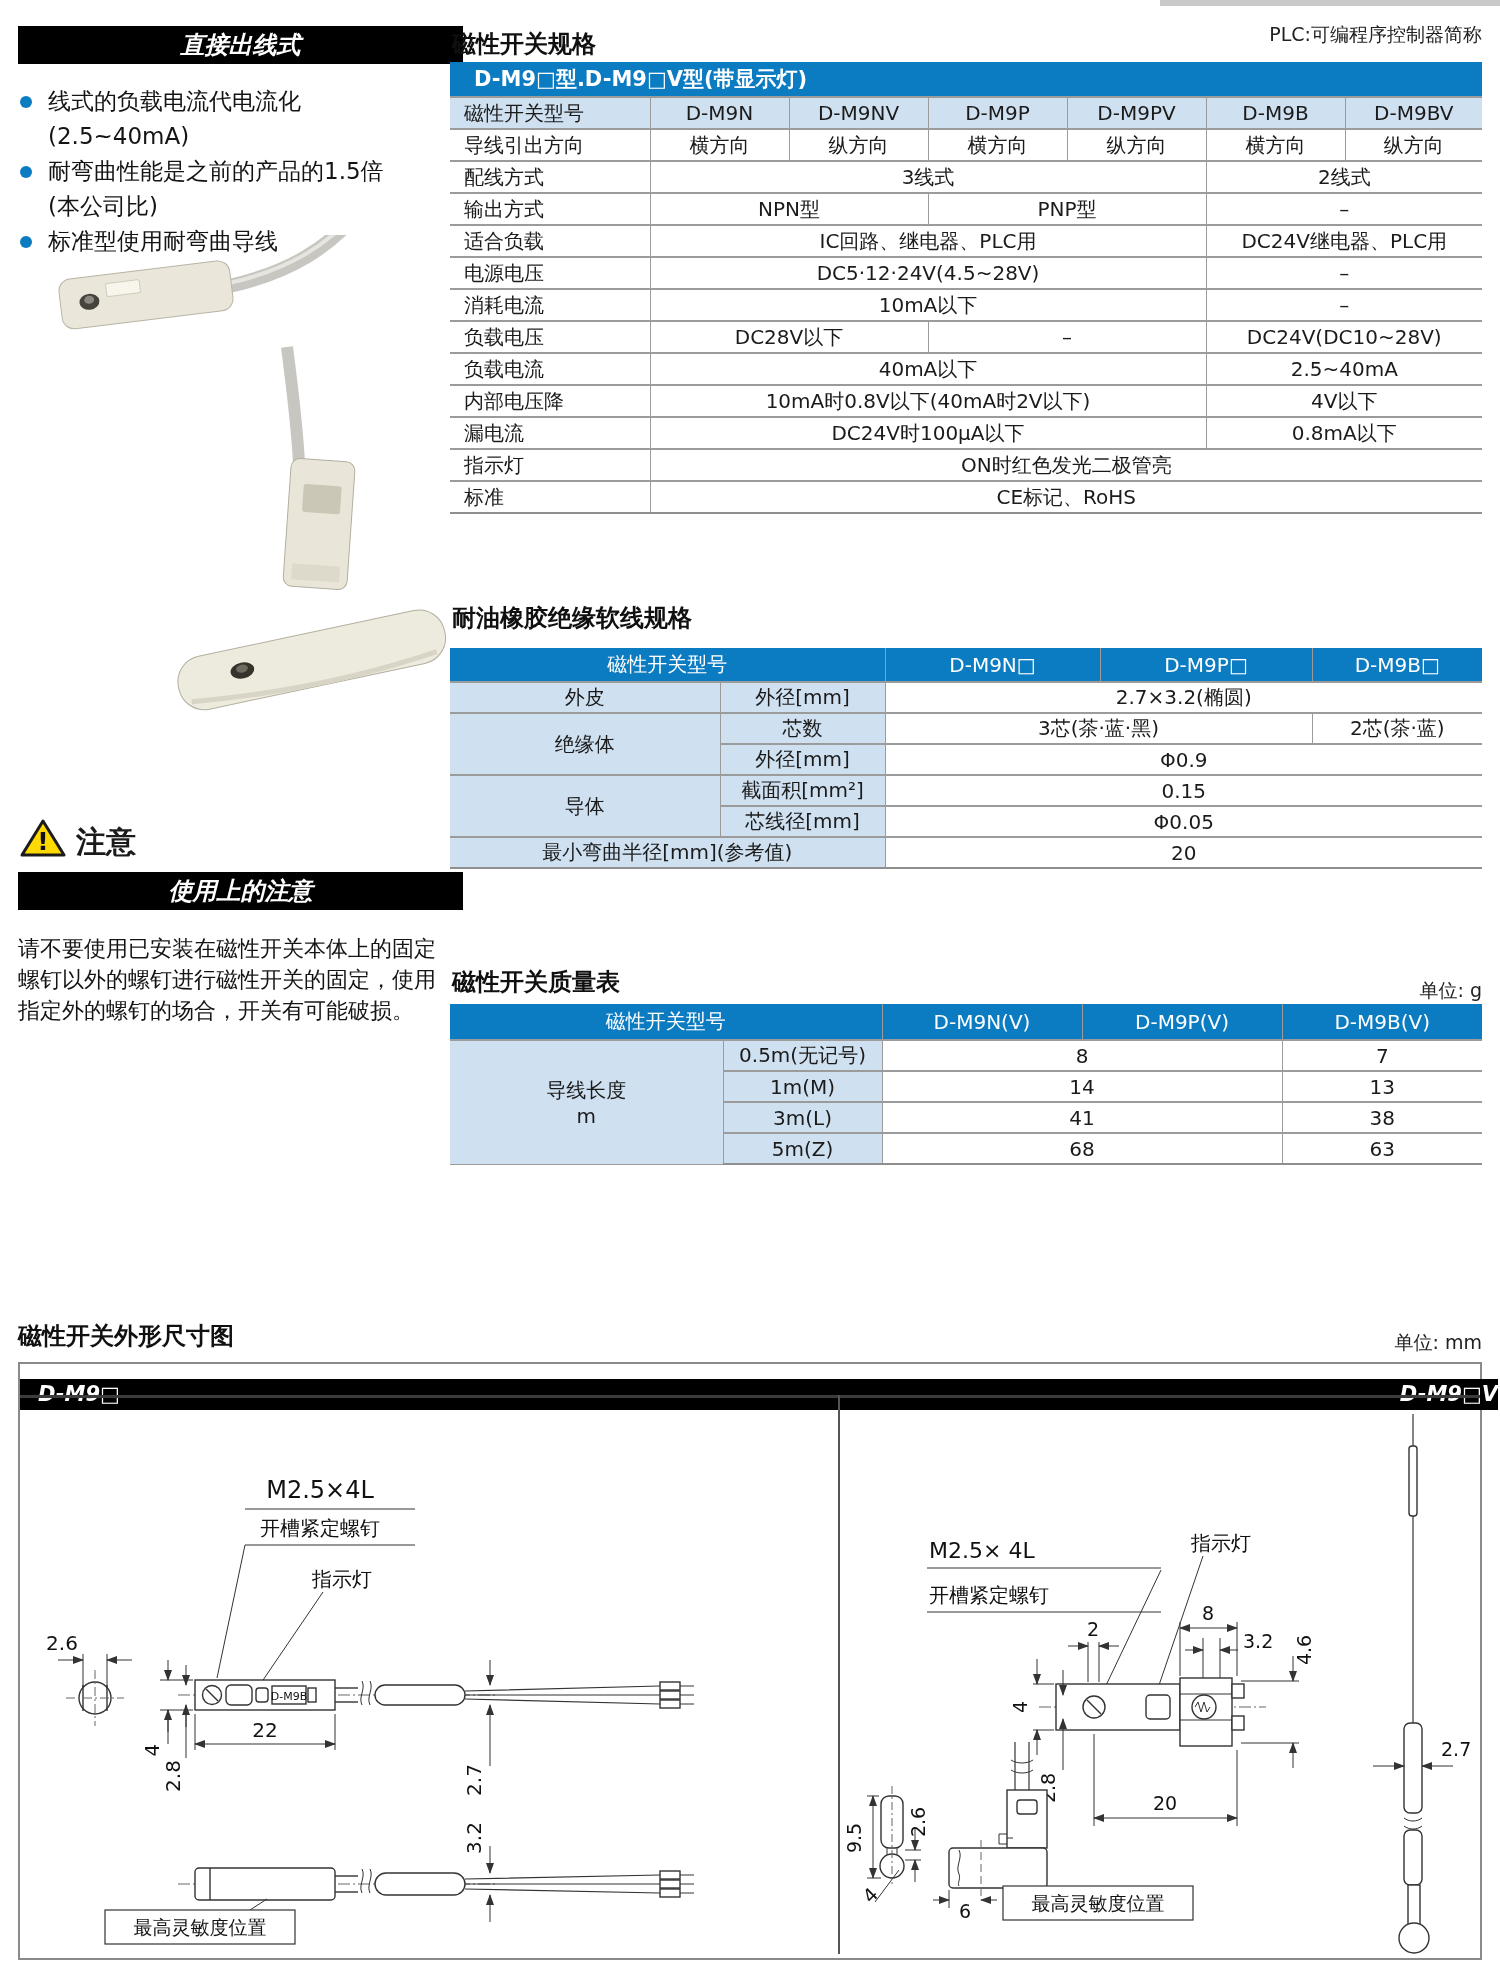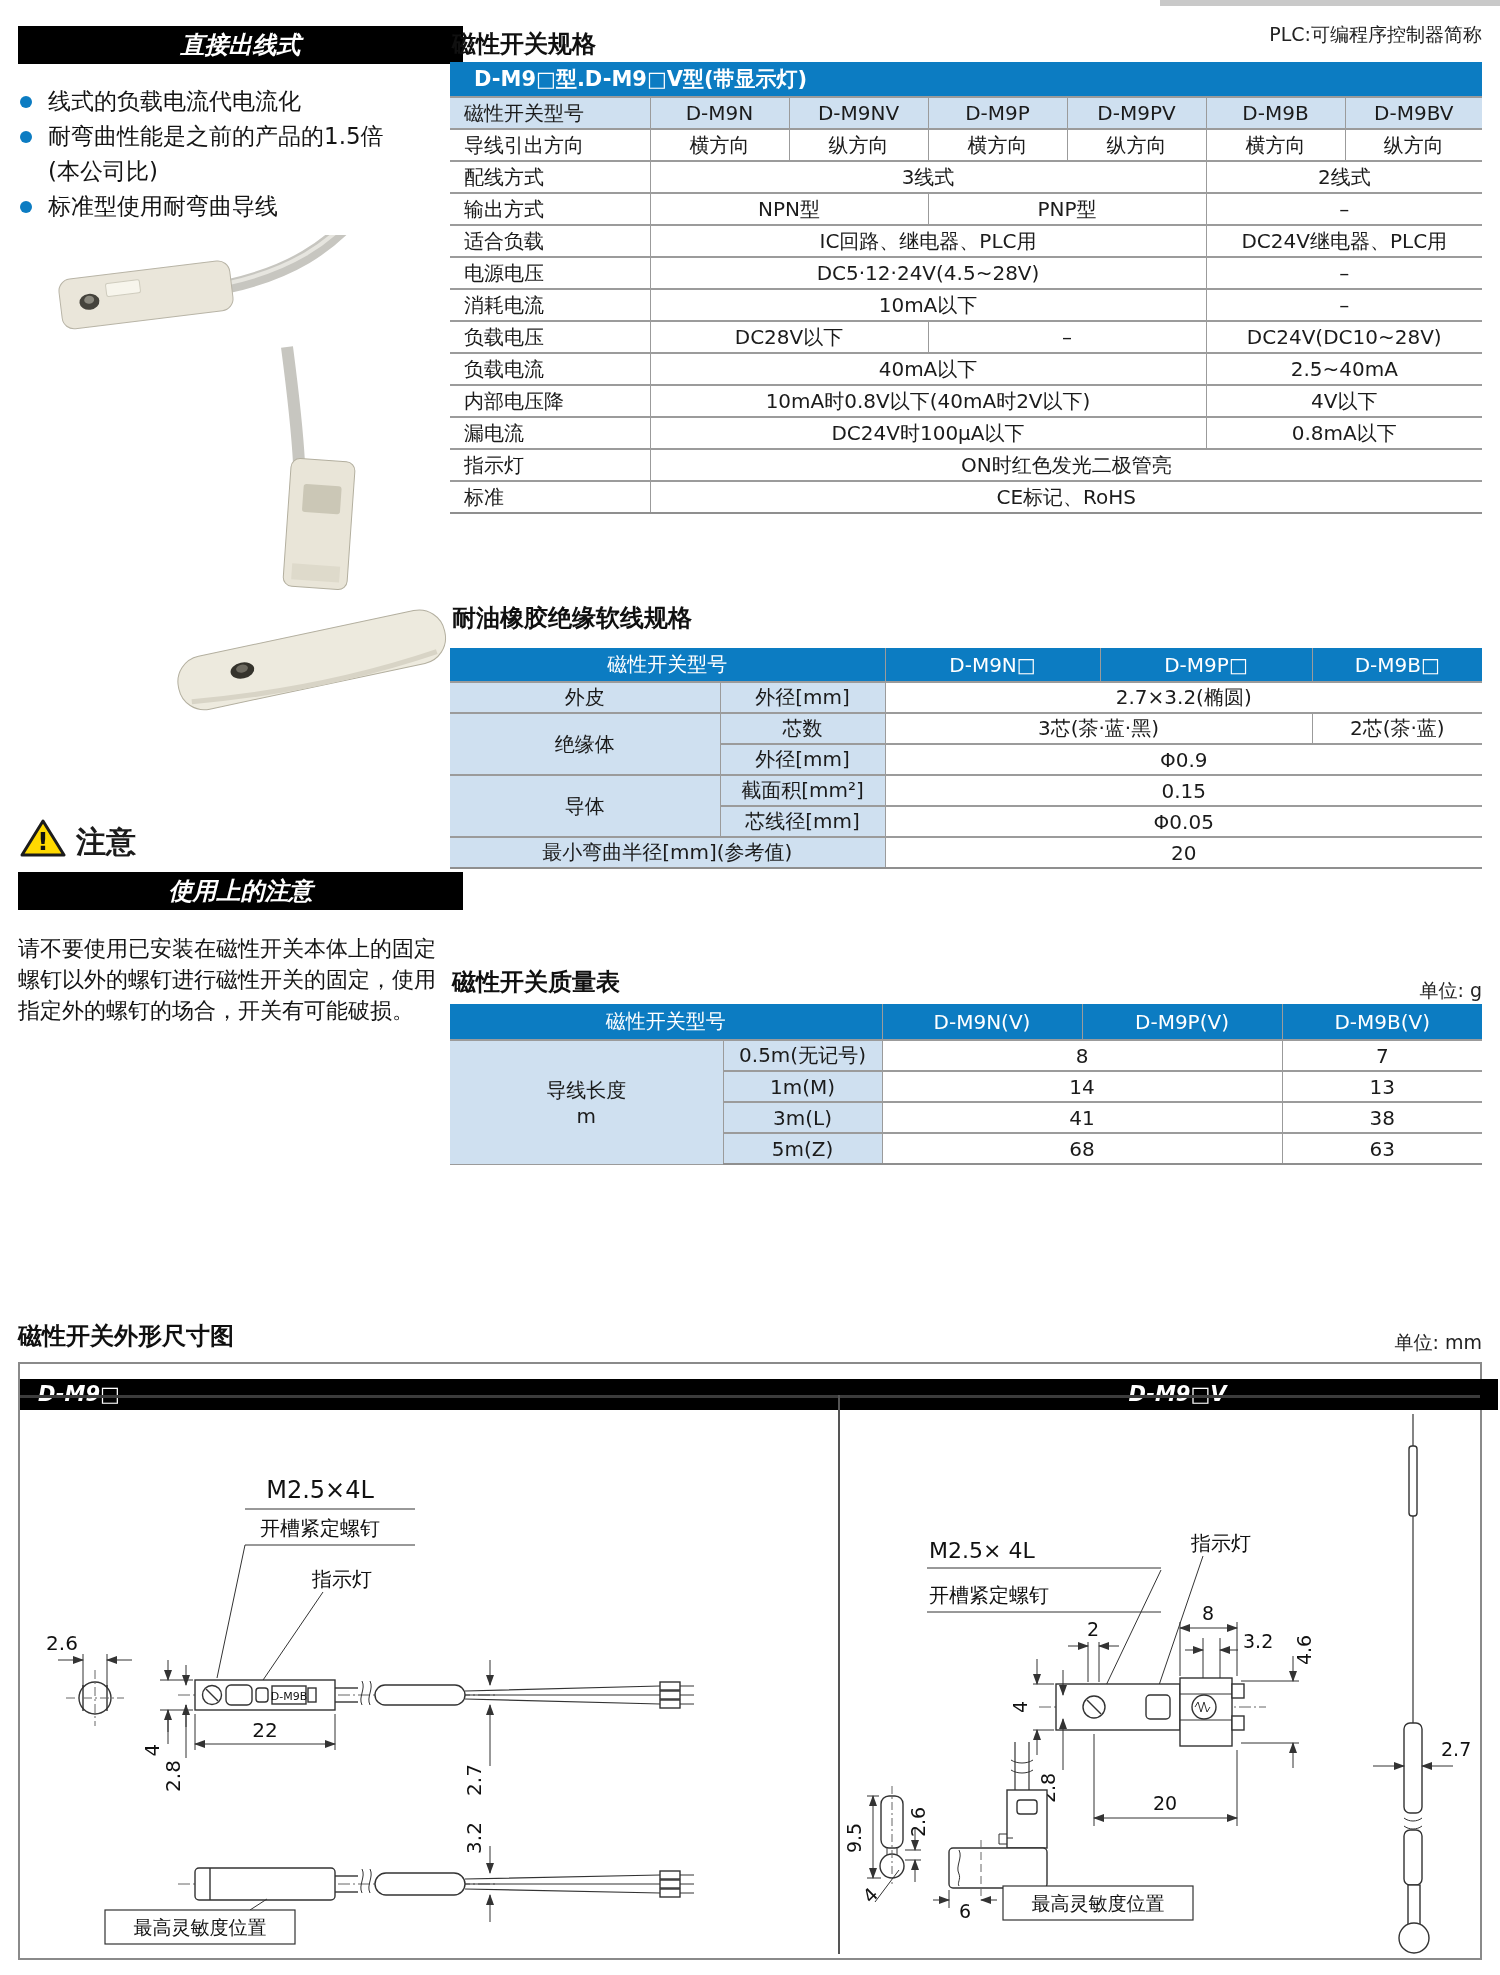--- a/index.html
+++ b/index.html
@@ -44,20 +44,21 @@
 <body>
 
 <div id="page">
 
   <div class="abs" style="left:1160px;top:0;width:340px;height:6px;background:#c9c9c9;"></div>
 
   <div class="abs bar" style="left:18px;top:26px;width:445px;height:38px;font-size:24px;line-height:38px;">直接出线式</div>
 
   <div class="abs bullets" style="left:18px;top:84px;width:450px;">
     <div class="bullet-line dot">线式的负载电流代电流化</div>
+    <div class="bullet-line">(2.5~40mA)</div>
     <div class="bullet-line dot">耐弯曲性能是之前的产品的1.5倍</div>
     <div class="bullet-line">(本公司比)</div>
     <div class="bullet-line dot">标准型使用耐弯曲导线</div>
   </div>
 
   <svg class="abs" style="left:25px;top:235px;" width="430" height="575" viewBox="0 0 430 575">
     <path d="M200,52 C265,38 305,12 335,-25" stroke="#c7c6c0" stroke-width="14" fill="none"></path>
     <path d="M200,49 C265,35 305,9 335,-28" stroke="#e6e5df" stroke-width="4" fill="none"></path>
     <g transform="rotate(-7 120 60)">
       <rect x="35" y="35" width="172" height="50" rx="12" fill="#eae6da" stroke="#b8b4a6"></rect>
@@ -279,21 +280,21 @@
       </tr>
     </tbody>
       </table>
   </div>
 
   <div class="abs h1" style="left:18px;top:1320px;">磁性开关外形尺寸图</div>
   <div class="abs unit" style="left:1182px;top:1330px;width:300px;text-align:right;">单位: mm</div>
 
   <div class="abs" style="left:18px;top:1362px;width:1460px;height:594px;border:2px solid #8a8a8a;background:#fff;">
     <div class="abs bar panel-title" style="left:0;top:0;width:817px;height:31px;text-align:left;">D-M9□</div>
-    <div class="abs bar panel-title" style="left:819px;top:0;width:641px;height:31px;text-align:center;">D-M9□V</div>
+    <div class="abs bar panel-title" style="left:819px;top:0;width:641px;height:31px;text-align:right;">D-M9□V</div>
     <div class="abs" style="left:0;top:31px;width:1460px;height:3px;background:#3c3c3c;"></div>
     <div class="abs" style="left:818px;top:31px;width:2px;height:559px;background:#555;"></div>
 
     <svg class="abs" style="left:0;top:34px;" width="817" height="556" viewBox="0 0 817 556">
       <defs>
         <marker id="aL" markerWidth="11" markerHeight="8" refX="10" refY="4" orient="auto-start-reverse">
           <path d="M0,0 L11,4 L0,8 z" fill="#333"></path>
         </marker>
       </defs>
       <g stroke="#333" stroke-width="1.4" fill="none">

